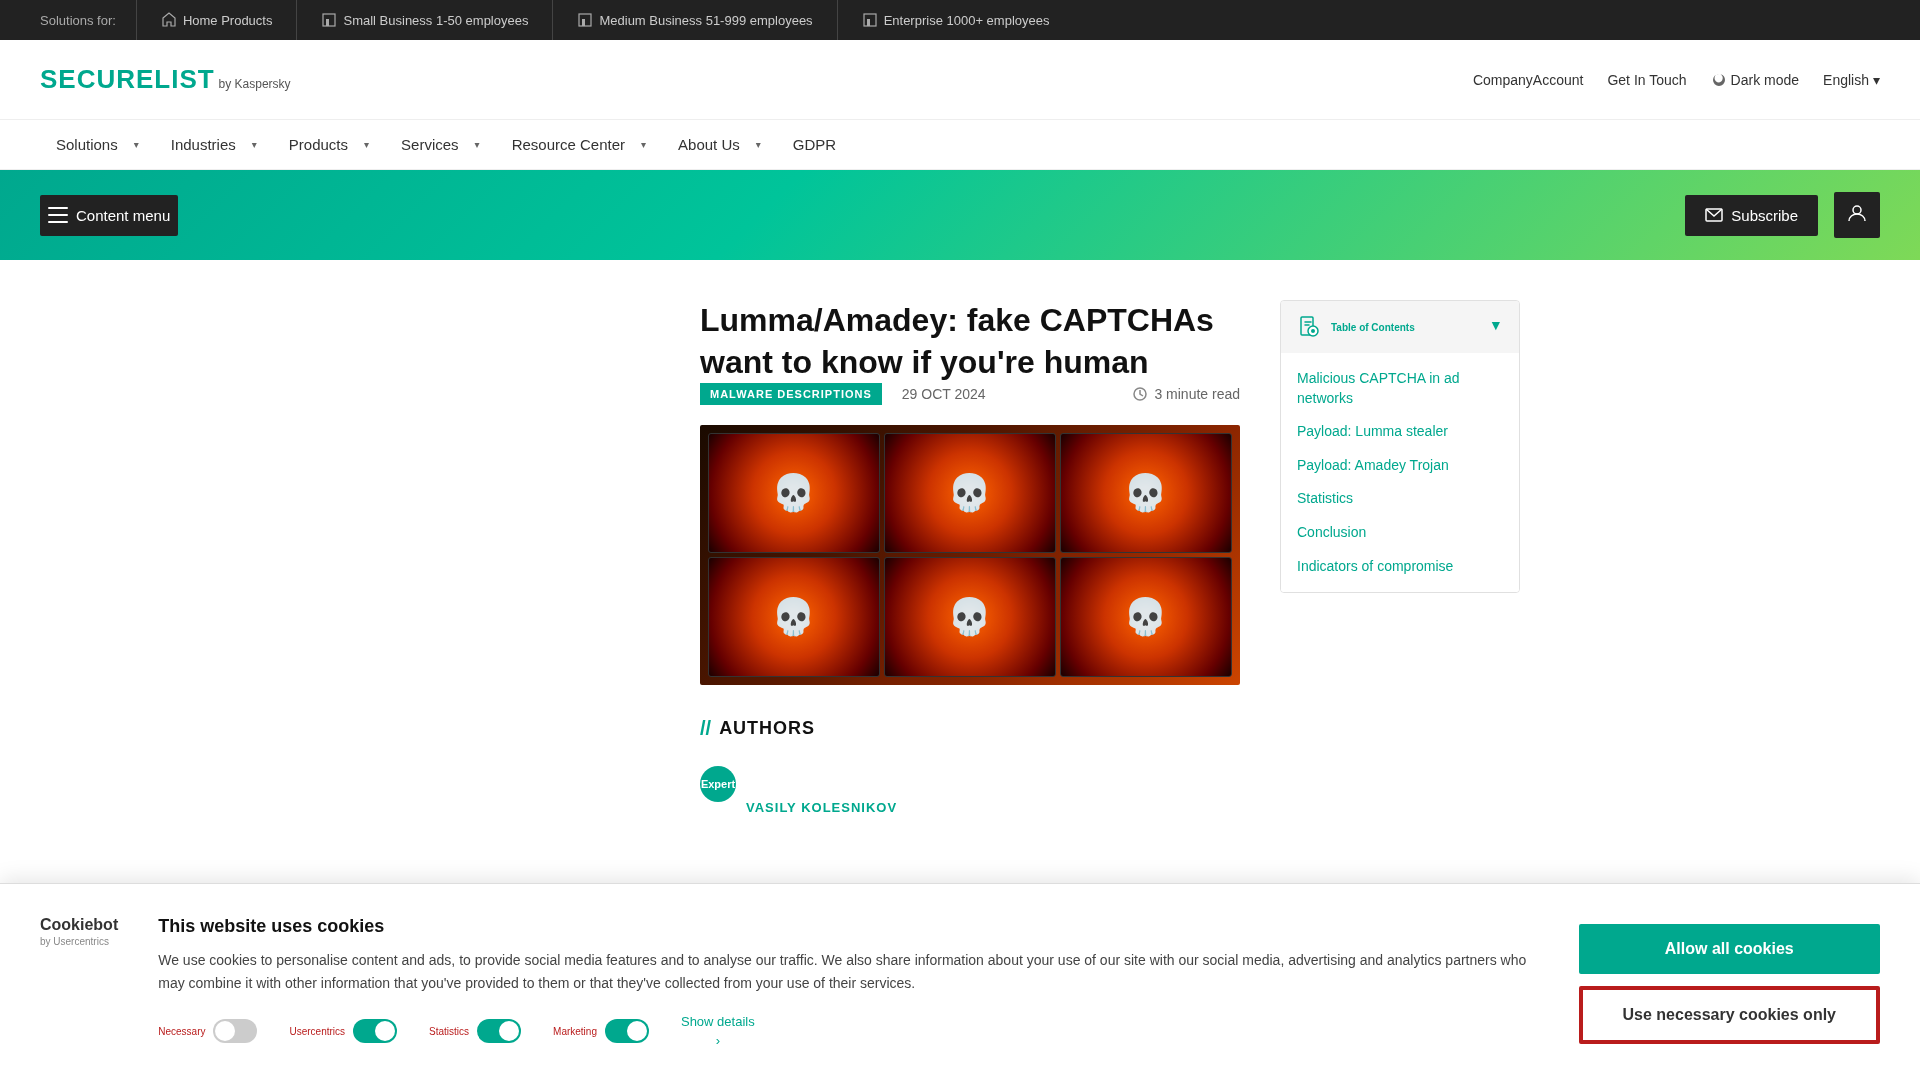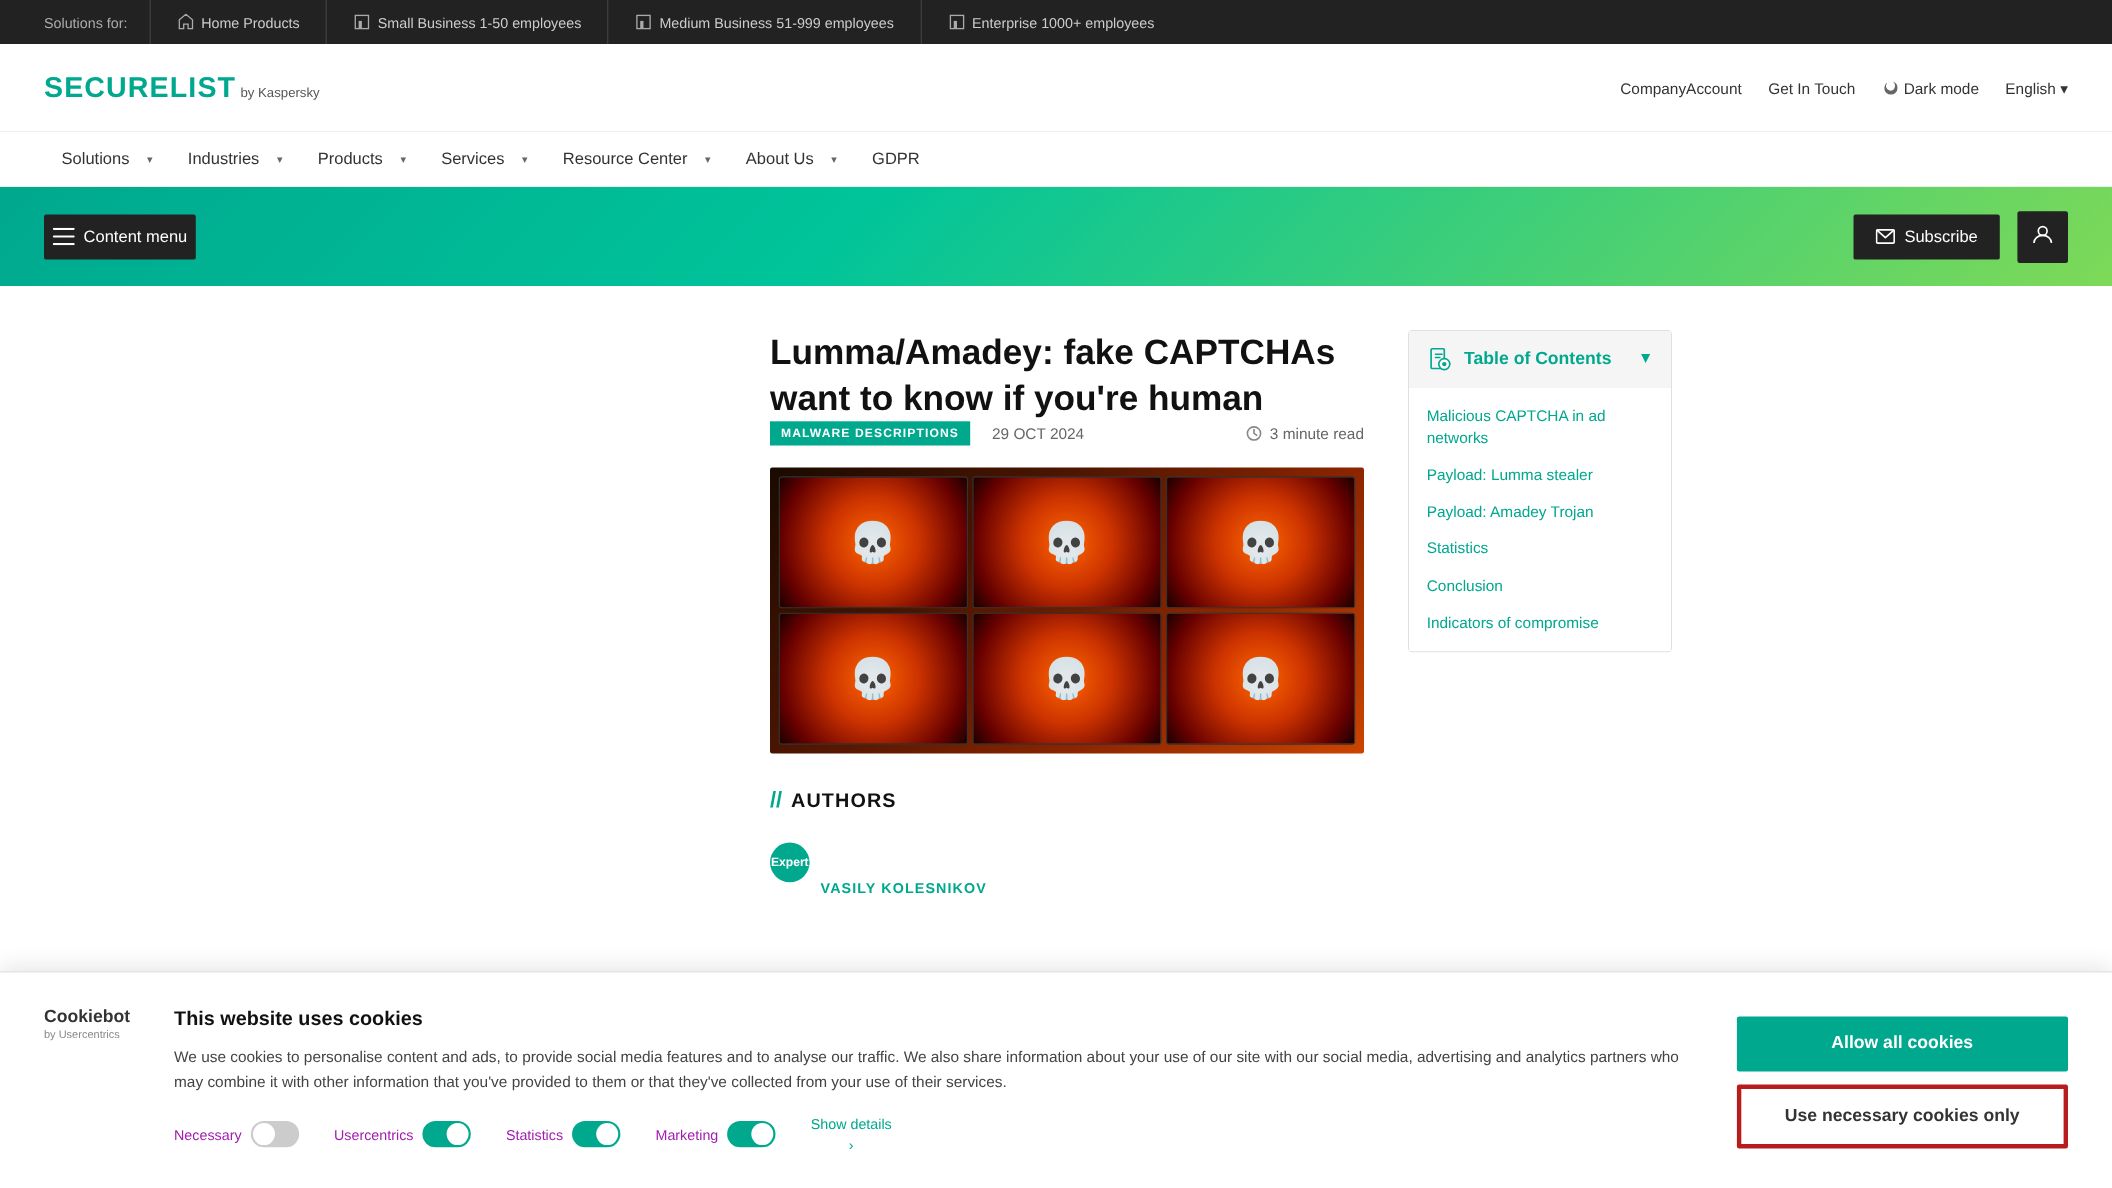--- a/index.html
+++ b/index.html
@@ -346,21 +346,21 @@
       align-items: center;
       gap: 10px;
     }
 
     .toc-icon {
       width: 24px;
       height: 24px;
     }
 
     .toc-title {
-      font-size: 16px;
+      font-size: 10px;
       font-weight: 700;
       color: #00a88e;
     }
 
     .toc-chevron {
       color: #00a88e;
       font-size: 14px;
       transform: rotate(180deg);
       display: inline-block;
     }
@@ -417,22 +417,22 @@
     .cookie-toggles {
       display: flex;
       align-items: center;
       gap: 32px;
     }
 
     .toggle-item {
       display: flex;
       align-items: center;
       gap: 8px;
-      font-size: 13px;
-      color: #a21caf;
+      font-size: 10px;
+      color: #b91c1c;
       justify-content: space-between;
     }
 
     .toggle-switch {
       width: 44px;
       height: 24px;
       border-radius: 12px;
       position: relative;
       cursor: pointer;
     }

